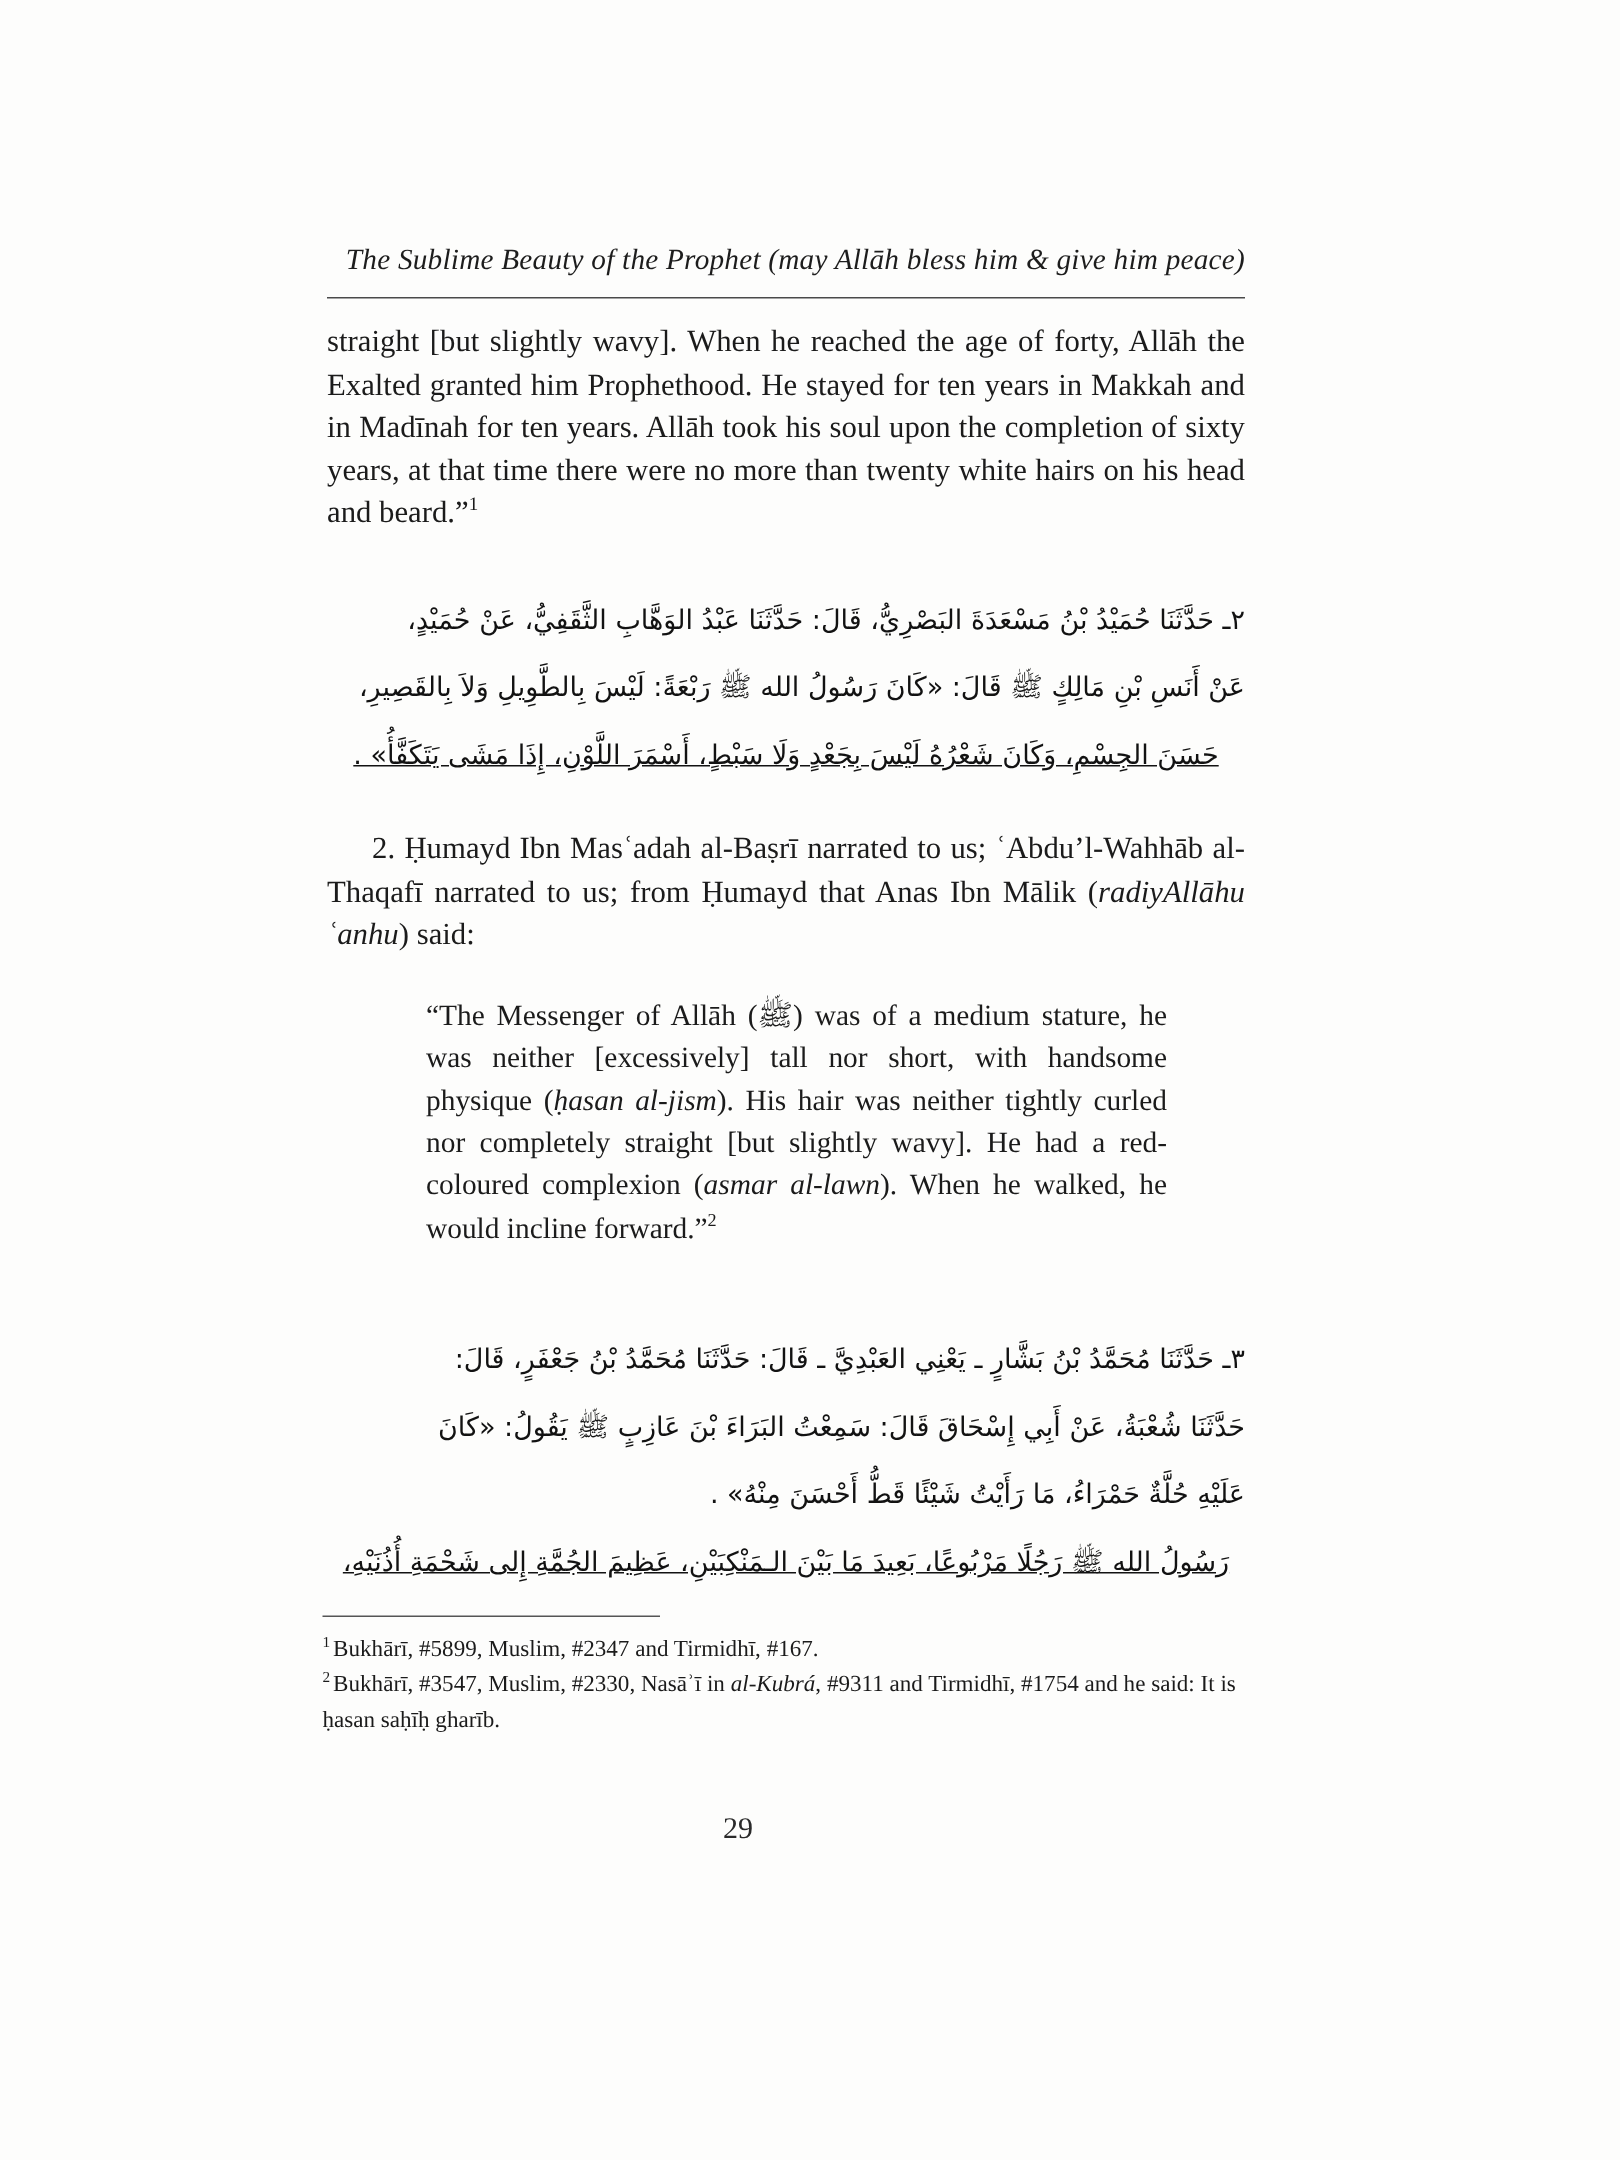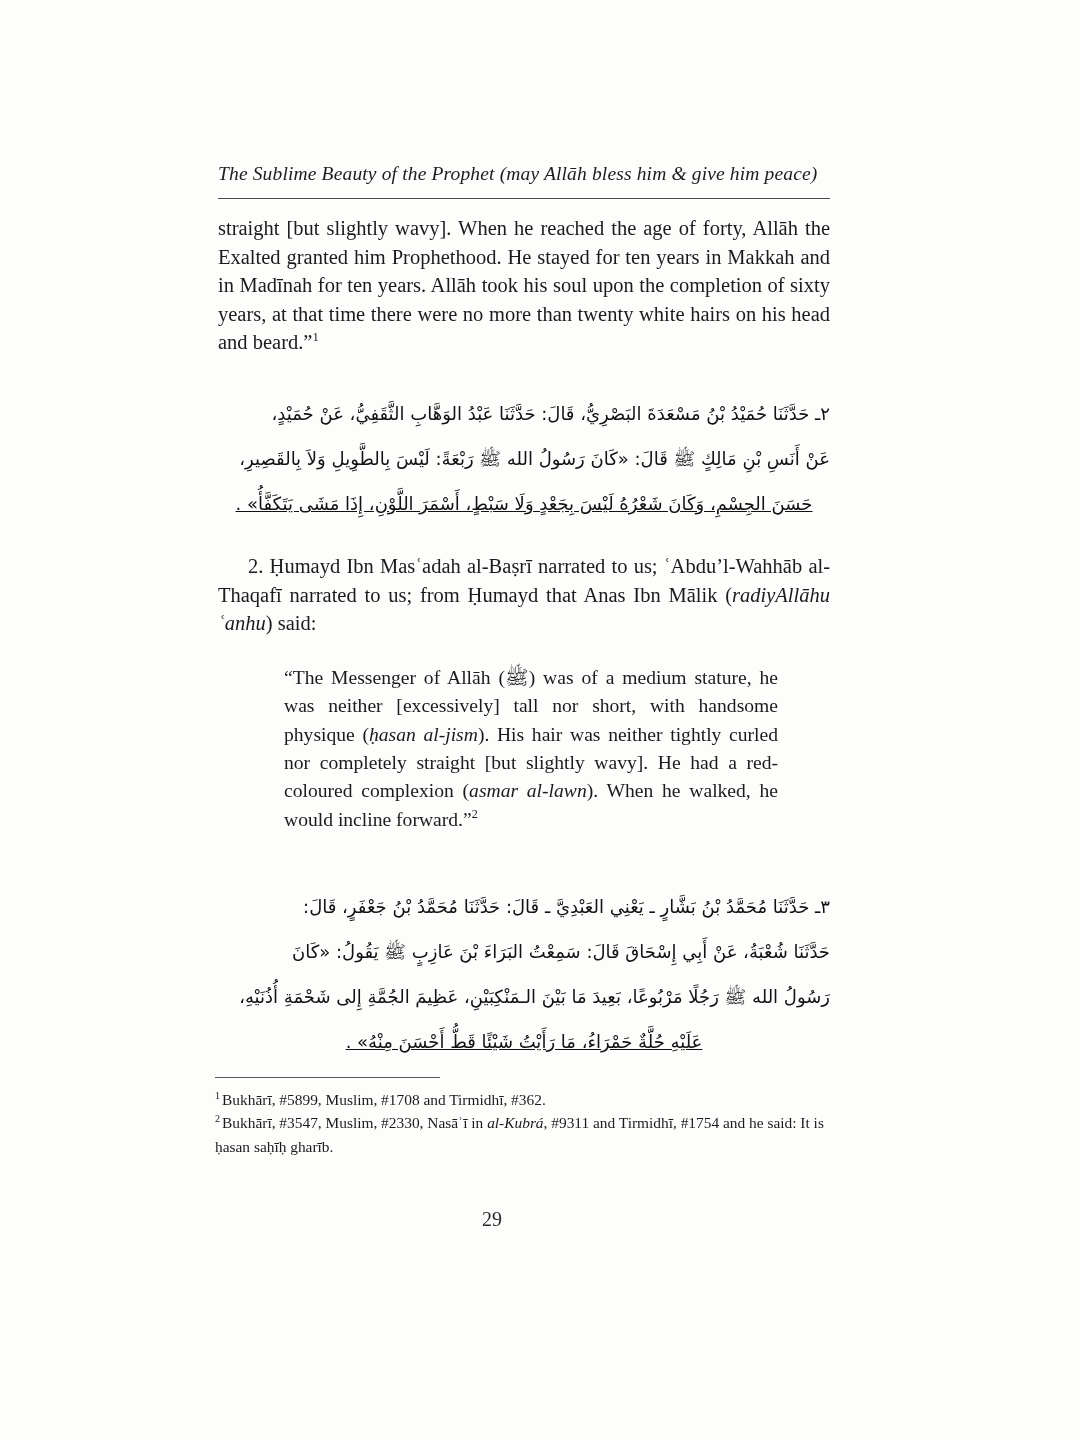--- a/index.html
+++ b/index.html
@@ -22,21 +22,21 @@
     inset: 0;
     background: #fdfdfc;
   }
 
   
   .header {
     position: absolute;
     left: 218px;
     top: 163px;
     width: 612px;
-    text-align: left;
+    text-align: right;
   }
   .header-title {
     font-style: italic;
     font-size: 19.5px;
     letter-spacing: 0.15px;
     color: #1d1d1d;
     white-space: nowrap;
   }
   .header-rule {
     position: absolute;
@@ -186,31 +186,31 @@
         <span>“The Messenger of Allāh (ﷺ) was of a medium stature, he was neither [excessively] tall nor short, with handsome physique (</span><span class="ital">ḥasan al-jism</span><span>). His hair was neither tightly curled nor completely straight [but slightly wavy]. He had a red-coloured complexion (</span><span class="ital">asmar al-lawn</span><span>). When he walked, he would incline forward.”</span><span class="sup">2</span>
       </p>
     </div>
 
     <div class="spacer-lg"></div>
     <div class="spacer-sm"></div>
 
     <div class="arabic">
       <span class="aline stretch">٣ـ حَدَّثَنَا مُحَمَّدُ بْنُ بَشَّارٍ ـ يَعْنِي العَبْدِيَّ ـ قَالَ: حَدَّثَنَا مُحَمَّدُ بْنُ جَعْفَرٍ، قَالَ:</span>
       <span class="aline stretch">حَدَّثَنَا شُعْبَةُ، عَنْ أَبِي إِسْحَاقَ قَالَ: سَمِعْتُ البَرَاءَ بْنَ عَازِبٍ ﷺ يَقُولُ: «كَانَ</span>
+      <span class="aline">عَلَيْهِ حُلَّةٌ حَمْرَاءُ، مَا رَأَيْتُ شَيْئًا قَطُّ أَحْسَنَ مِنْهُ» .</span>
       <span class="aline stretch">رَسُولُ الله ﷺ رَجُلًا مَرْبُوعًا، بَعِيدَ مَا بَيْنَ الـمَنْكِبَيْنِ، عَظِيمَ الجُمَّةِ إِلى شَحْمَةِ أُذُنَيْهِ،</span>
-      <span class="aline">عَلَيْهِ حُلَّةٌ حَمْرَاءُ، مَا رَأَيْتُ شَيْئًا قَطُّ أَحْسَنَ مِنْهُ» .</span>
     </div>
 
   </div>
 
   <div class="footnote-rule"></div>
 
   <div class="footnotes">
     <p>
-      <span class="fn-mark">1</span><span>Bukhārī, #5899, Muslim, #1708 and Tirmidhī, #362.</span>
+      <span class="fn-mark">1</span><span>Bukhārī, #5899, Muslim, #2347 and Tirmidhī, #167.</span>
     </p>
     <p>
       <span class="fn-mark">2</span><span>Bukhārī, #3547, Muslim, #2330, Nasāʾī in </span><span class="ital">al-Kubrá</span><span>, #9311 and Tirmidhī, #1754 and he said: It is ḥasan saḥīḥ gharīb.</span>
     </p>
   </div>
 
   <div class="folio">29</div>
 
 </div>
 

